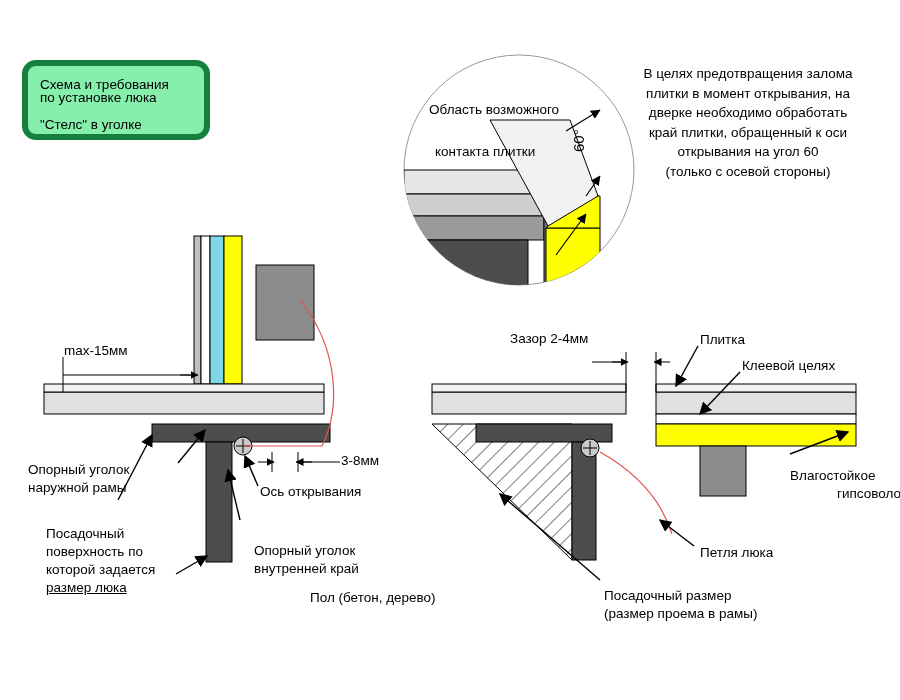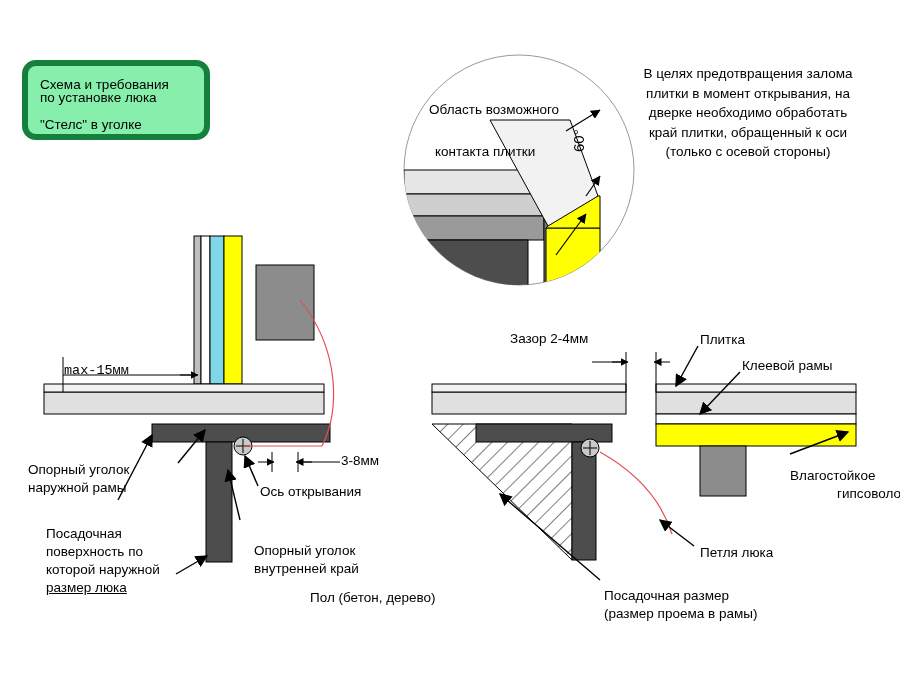--- a/index.html
+++ b/index.html
@@ -165,53 +165,54 @@
     <div class="lbl note-title" style="left:12px; top:9px; position:absolute;">Схема и требования</div>
     <div class="lbl note-title" style="left:12px; top:22px; position:absolute;">по установке люка</div>
     <div class="lbl note-title" style="left:12px; top:49px; position:absolute;">"Стелс" в уголке</div>
   </div>
 
   <div style="position:absolute; left:612px; top:64px; width:272px; text-align:center;">
     <div class="lbl c" style="position:relative; left:0; top:0;">В целях предотвращения залома</div>
     <div class="lbl c" style="position:relative;">плитки в момент открывания, на</div>
     <div class="lbl c" style="position:relative;">дверке необходимо обработать</div>
     <div class="lbl c" style="position:relative;">край плитки, обращенный к оси</div>
+    <div class="lbl c" style="position:relative;">открывания на угол 60</div>
     <div class="lbl c" style="position:relative;">(только с осевой стороны)</div>
   </div>
 
   <div class="lbl" style="left:429px; top:100px;">Область возможного</div>
   <div class="lbl" style="left:435px; top:120px;margin-top:22px;">контакта плитки</div>
   <div class="lbl" style="left:568px; top:152px; transform:rotate(-90deg); transform-origin:left top; font-size:15px;">60°</div>
 
-  <div class="lbl" style="left:64px; top:361px;font-family:Liberation Mono, monospace;">max-15мм</div>
+  <div class="lbl" style="left:64px; top:341px;">max-15мм</div>
 
   <div class="lbl" style="left:341px; top:451px;">3-8мм</div>
 
   <div class="lbl" style="left:28px; top:460px;">Опорный уголок</div>
   <div class="lbl" style="left:28px; top:478px;">наружной рамы</div>
 
   <div class="lbl" style="left:260px; top:482px;">Ось открывания</div>
 
-  <div class="lbl" style="left:46px; top:524px;">Посадочная</div>
+  <div class="lbl" style="left:46px; top:524px;">Посадочный</div>
   <div class="lbl" style="left:46px; top:542px;">поверхность по</div>
-  <div class="lbl" style="left:46px; top:560px;">которой наружной</div>
+  <div class="lbl" style="left:46px; top:560px;">которой задается</div>
   <div class="lbl" style="left:46px; top:578px;text-decoration:underline;">размер люка</div>
 
   <div class="lbl" style="left:254px; top:541px;">Опорный уголок</div>
   <div class="lbl" style="left:254px; top:559px;">внутренней край</div>
 
   <div class="lbl" style="left:310px; top:588px;">Пол (бетон, дерево)</div>
 
   <div class="lbl" style="left:510px; top:329px;">Зазор 2-4мм</div>
 
   <div class="lbl" style="left:700px; top:330px;">Плитка</div>
 
-  <div class="lbl" style="left:742px; top:356px;">Клеевой рамы</div>
+  <div class="lbl" style="left:742px; top:356px;">Клеевой целях</div>
 
   <div class="lbl" style="left:790px; top:466px;">Влагостойкое</div>
   <div class="lbl" style="left:794px; top:484px;margin-left:43px;">гипсоволокно</div>
 
   <div class="lbl" style="left:700px; top:543px;">Петля люка</div>
 
-  <div class="lbl" style="left:604px; top:586px;">Посадочная размер</div>
+  <div class="lbl" style="left:604px; top:586px;">Посадочный размер</div>
   <div class="lbl" style="left:604px; top:604px;">(размер проема в рамы)</div>
 
 </div>
 
 </body></html>

